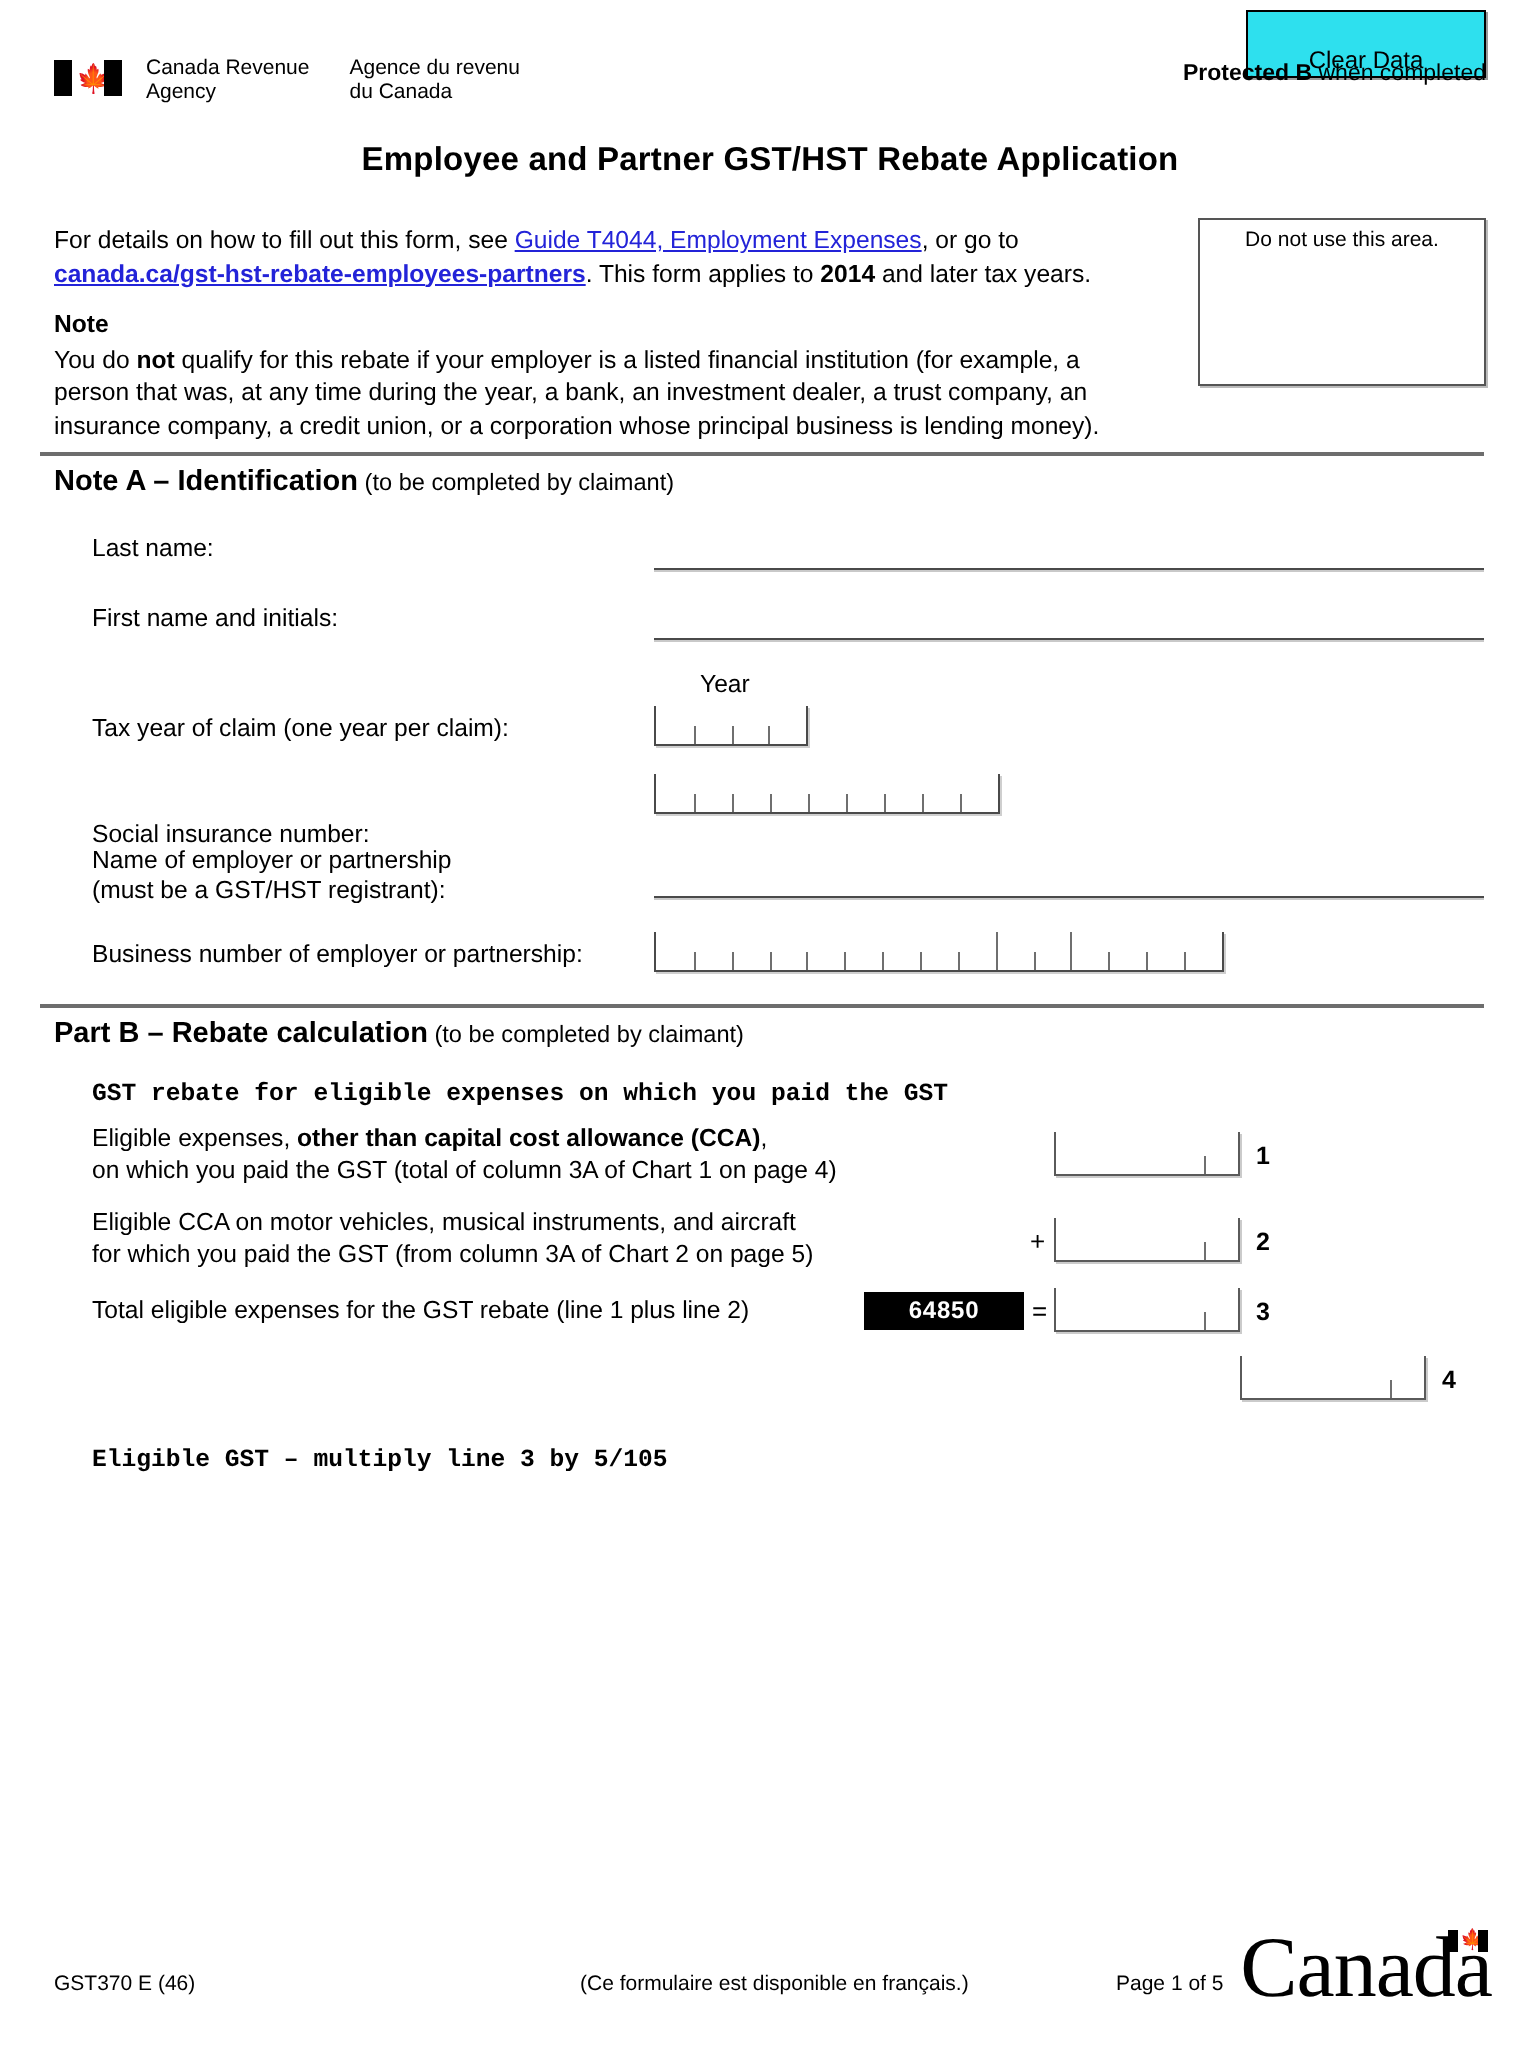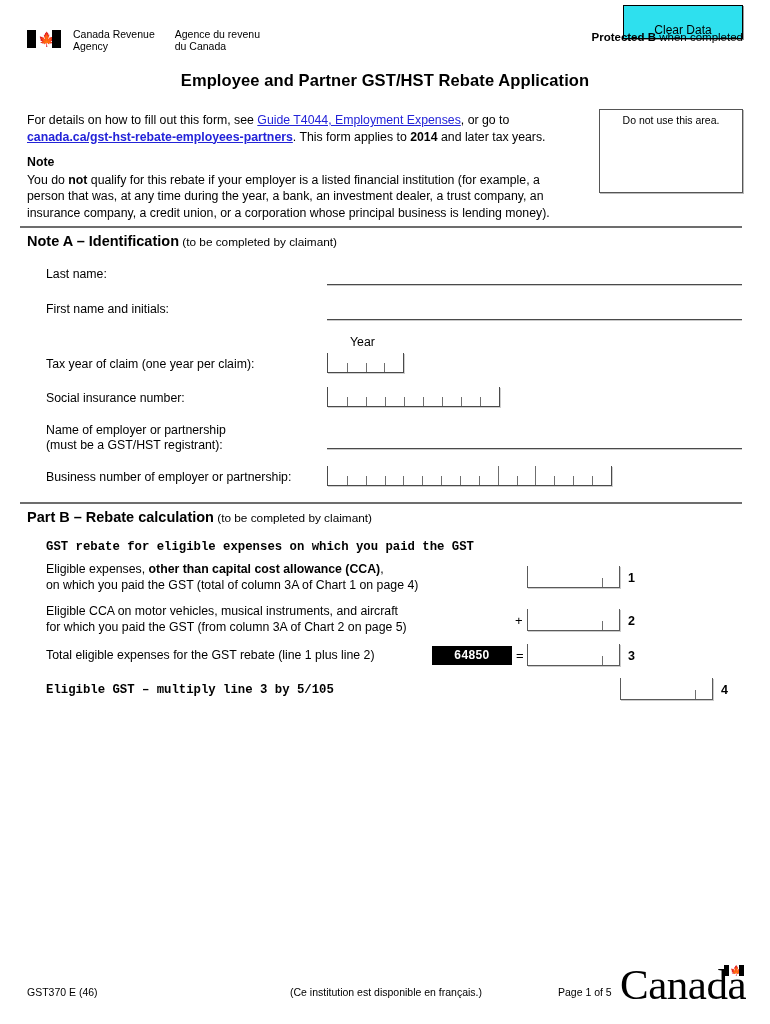--- a/index.html
+++ b/index.html
@@ -384,21 +384,21 @@
   <div class="year-caption" style="left:350px; top:335px;">Year</div>
 
   <div class="field-label" style="left:46px; top:357px;">Tax year of claim (one year per claim):</div>
   <div class="comb" style="left:327px; top:353px; width:77px;">
     <span class="cell part" style="width:19.25px;"></span>
     <span class="cell part" style="width:19.25px;"></span>
     <span class="cell part" style="width:19.25px;"></span>
     <span class="cell" style="width:19.25px;"></span>
   </div>
 
-  <div class="field-label" style="left:46px; top:391px;">Social insurance number:</div>
+  <div class="field-label" style="left:46px; top:410px;">Social insurance number:</div>
   <div class="comb" style="left:327px; top:387px; width:173px;">
     <span class="cell part" style="width:19.2px;"></span>
     <span class="cell part" style="width:19.2px;"></span>
     <span class="cell part" style="width:19.2px;"></span>
     <span class="cell part" style="width:19.2px;"></span>
     <span class="cell part" style="width:19.2px;"></span>
     <span class="cell part" style="width:19.2px;"></span>
     <span class="cell part" style="width:19.2px;"></span>
     <span class="cell part" style="width:19.2px;"></span>
     <span class="cell" style="width:19.2px;"></span>
@@ -450,28 +450,28 @@
   <div class="line-no" style="left:628px; top:614px;">2</div>
 
   <div class="pb-text" style="left:46px; top:648px;">Total eligible expenses for the GST rebate (line 1 plus line 2)</div>
   <div class="code-box" style="left:432px; top:646px; width:80px; height:19px; line-height:19px;">64850</div>
   <div class="operator" style="left:516px; top:648px;">=</div>
   <div class="amount-box" style="left:527px; top:644px; width:93px;">
     <span class="cents-tick"></span>
   </div>
   <div class="line-no" style="left:628px; top:649px;">3</div>
 
-  <div class="pb-heading" style="left:46px; top:683px;">Eligible GST – multiply line 3 by 5/105</div>
+  <div class="pb-heading" style="left:46px; top:723px;">Eligible GST – multiply line 3 by 5/105</div>
   <div class="amount-box" style="left:620px; top:678px; width:93px;">
     <span class="cents-tick"></span>
   </div>
   <div class="line-no" style="left:721px; top:683px;">4</div>
 
   <div class="footer-code">GST370 E (46)</div>
-  <div class="footer-fr">(Ce institution est disponible en français.)</div>
+  <div class="footer-fr">(Ce formulaire est disponible en français.)</div>
   <div class="footer-page">Page 1 of 5</div>
   <div class="canada-wordmark">
     <span>Canada</span>
     <span class="wm-flag">
       <span class="b l"></span>
       <span class="lf">🍁</span>
       <span class="b r"></span>
     </span>
   </div>
 

